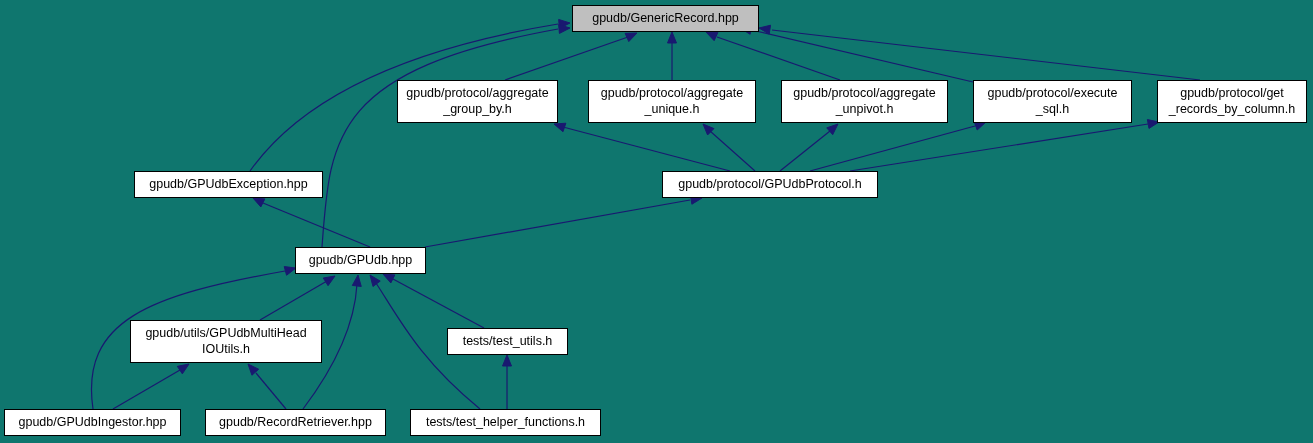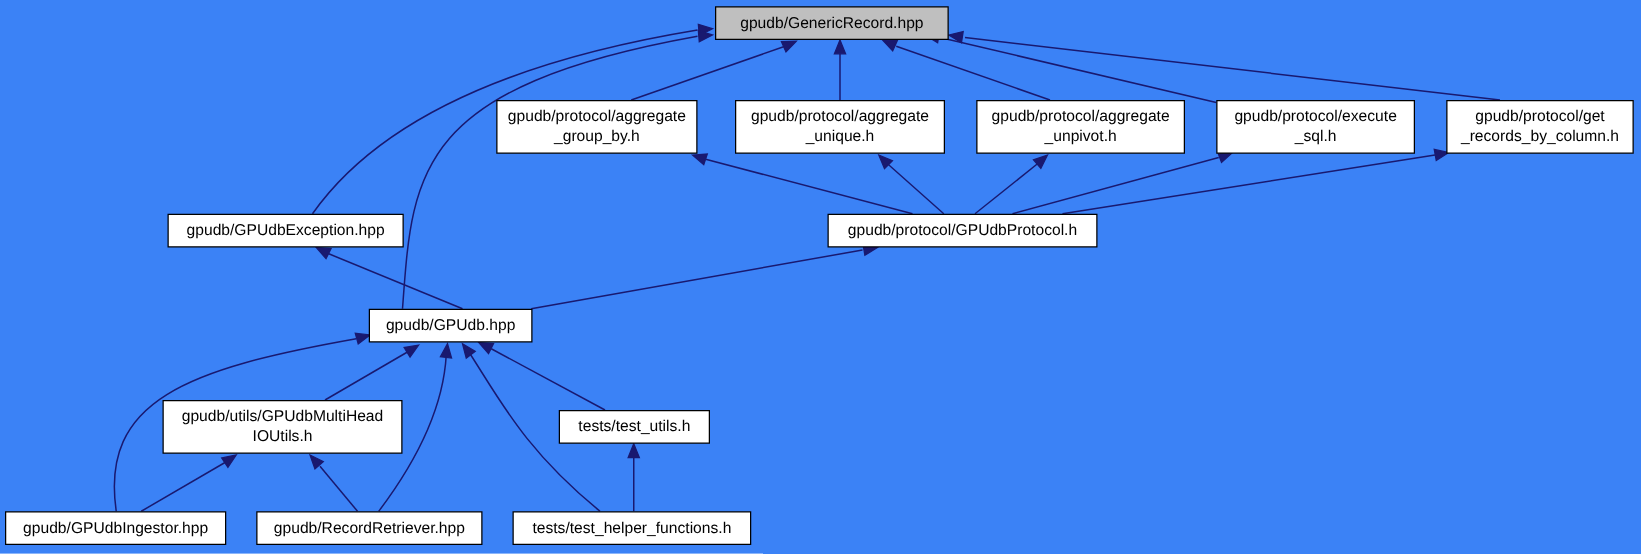--- a/index.html
+++ b/index.html
@@ -1,16 +1,16 @@
 <!DOCTYPE html>
 <html><head>
 <meta charset="utf-8">
 <style>
   html, body { margin: 0; padding: 0; background: #ffffff; }
-  #canvas { position: relative; width: 1313px; height: 443px; overflow: hidden; background: #3b82f6; }
+  #canvas { position: relative; width: 1313px; height: 443px; overflow: hidden; background: #0f766e; }
   svg { position: absolute; left: 0; top: 0; }
   .node rect { stroke: #000000; stroke-width: 1; }
   .node text { font-family: "Liberation Sans", sans-serif; font-size: 12.5px; fill: #000000; }
   .edge path { fill: none; stroke: #191970; stroke-width: 1.2; }
   .edge polygon { fill: #191970; stroke: #191970; stroke-width: 1; }
 </style>
 </head>
 <body>
 
 <div id="canvas">

